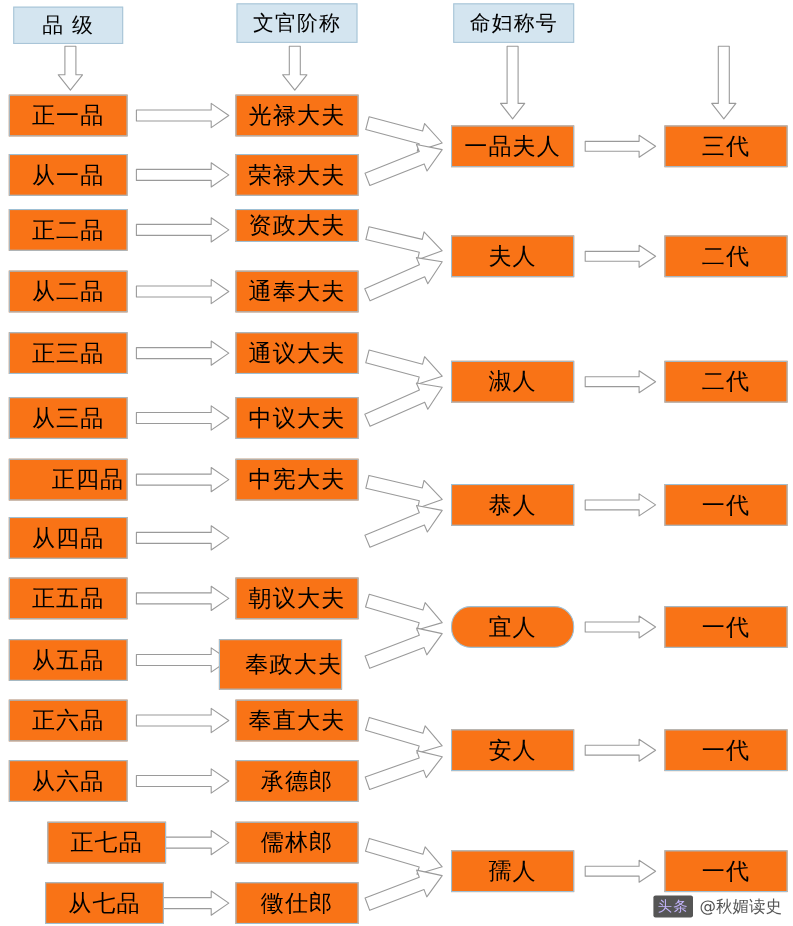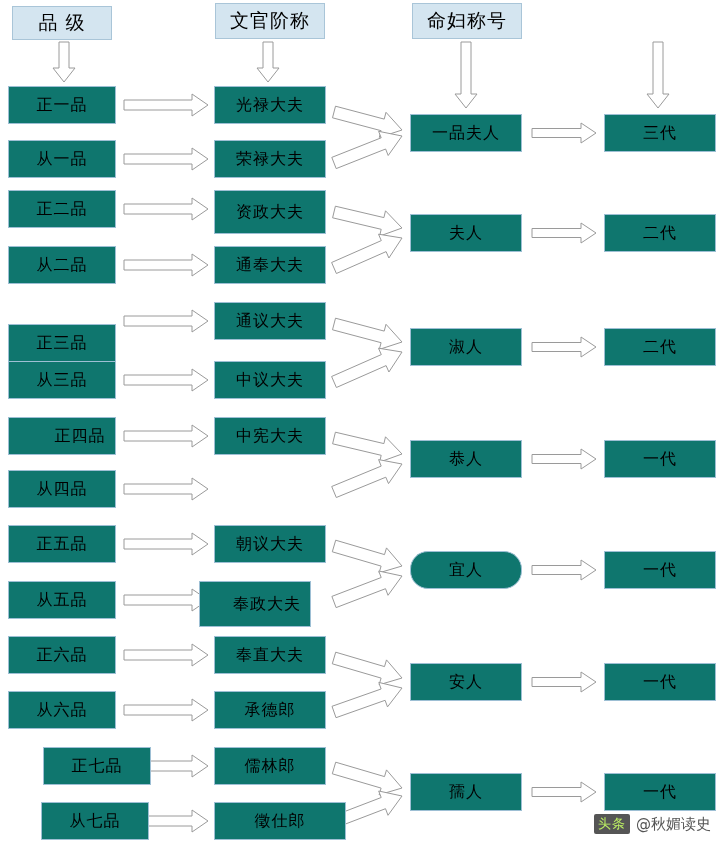--- a/index.html
+++ b/index.html
@@ -17,26 +17,26 @@
   #diagram {
     position: absolute;
     left: 0; top: 0;
     width: 721px;
     height: 842px;
   }
   .box {
     position: absolute;
     box-sizing: border-box;
     border: 1px solid #9dbfd4;
-    background: #0f766e;
+    background: #f97316;
     color: #000000;
     display: flex;
     align-items: center;
     justify-content: center;
-    font-size: 16px;
+    font-size: 21px;
     letter-spacing: 1px;
     white-space: nowrap;
   }
   .box.header {
     background: #d4e5f0;
     border: 1px solid #a9c5d8;
     font-size: 19px;
   }
   .arrow-svg {
     position: absolute;
@@ -49,21 +49,21 @@
     display: flex;
     align-items: center;
     gap: 6px;
     color: #555;
     font-size: 15px;
     white-space: nowrap;
   }
   .wm-logo {
     display: inline-block;
     background: #555;
-    color: #bef264;
+    color: #c4b5fd;
     font-size: 13px;
     padding: 1px 4px;
     border-radius: 2px;
     letter-spacing: 1px;
   }
 </style>
 </head>
 <body>
 
 <div id="diagram">
@@ -108,43 +108,43 @@
       <polygon points="532.0,677.5 581.0,677.5 581.0,672.0 596.0,682.0 581.0,692.0 581.0,686.5 532.0,686.5" fill="#ffffff" stroke="#9a9a9a" stroke-width="1" stroke-linejoin="round"></polygon>
       <polygon points="532.0,787.5 581.0,787.5 581.0,782.0 596.0,792.0 581.0,802.0 581.0,796.5 532.0,796.5" fill="#ffffff" stroke="#9a9a9a" stroke-width="1" stroke-linejoin="round"></polygon>
     </svg>
 <div class="box header" style="left: 12px; top: 6px; width: 100px; height: 34px;">品  级</div>
     <div class="box header" style="left: 215px; top: 3px; width: 110px; height: 36px;">文官阶称</div>
     <div class="box header" style="left: 412px; top: 3px; width: 110px; height: 36px;">命妇称号</div>
     <div class="box" style="left: 8px; top: 86px; width: 108px; height: 38px;">正一品</div>
     <div class="box" style="left: 8px; top: 140px; width: 108px; height: 38px;">从一品</div>
     <div class="box" style="left: 8px; top: 190px; width: 108px; height: 38px;">正二品</div>
     <div class="box" style="left: 8px; top: 246px; width: 108px; height: 38px;">从二品</div>
-    <div class="box" style="left: 8px; top: 302px; width: 108px; height: 38px; margin-top: 22px;">正三品</div>
+    <div class="box" style="left: 8px; top: 302px; width: 108px; height: 38px;">正三品</div>
     <div class="box" style="left: 8px; top: 361px; width: 108px; height: 38px;">从三品</div>
     <div class="box" style="left: 8px; top: 417px; width: 108px; height: 38px; padding-left: 36px;">正四品</div>
     <div class="box" style="left: 8px; top: 470px; width: 108px; height: 38px;">从四品</div>
     <div class="box" style="left: 8px; top: 525px; width: 108px; height: 38px;">正五品</div>
     <div class="box" style="left: 8px; top: 581px; width: 108px; height: 38px;">从五品</div>
     <div class="box" style="left: 8px; top: 636px; width: 108px; height: 38px;">正六品</div>
     <div class="box" style="left: 8px; top: 691px; width: 108px; height: 38px;">从六品</div>
     <div class="box" style="left: 8px; top: 747px; width: 108px; height: 38px; margin-left: 35px;">正七品</div>
     <div class="box" style="left: 8px; top: 802px; width: 108px; height: 38px; margin-left: 33px;">从七品</div>
     <div class="box" style="left: 214px; top: 86px; width: 112px; height: 38px;">光禄大夫</div>
     <div class="box" style="left: 214px; top: 140px; width: 112px; height: 38px;">荣禄大夫</div>
-    <div class="box" style="left: 214px; top: 190px; width: 112px; height: 44px;">资政大夫</div>
+    <div class="box" style="left: 214px; top: 190px; width: 112px; height: 30px;">资政大夫</div>
     <div class="box" style="left: 214px; top: 246px; width: 112px; height: 38px;">通奉大夫</div>
     <div class="box" style="left: 214px; top: 302px; width: 112px; height: 38px;">通议大夫</div>
     <div class="box" style="left: 214px; top: 361px; width: 112px; height: 38px;">中议大夫</div>
     <div class="box" style="left: 214px; top: 417px; width: 112px; height: 38px;">中宪大夫</div>
     <div class="box" style="left: 214px; top: 525px; width: 112px; height: 38px;">朝议大夫</div>
     <div class="box" style="left: 199px; top: 581px; width: 112px; height: 46px; padding-left: 24px;">奉政大夫</div>
     <div class="box" style="left: 214px; top: 636px; width: 112px; height: 38px;">奉直大夫</div>
     <div class="box" style="left: 214px; top: 691px; width: 112px; height: 38px;">承德郎</div>
     <div class="box" style="left: 214px; top: 747px; width: 112px; height: 38px;">儒林郎</div>
-    <div class="box" style="left: 214px; top: 802px; width: 132px; height: 38px;">徵仕郎</div>
+    <div class="box" style="left: 214px; top: 802px; width: 112px; height: 38px;">徵仕郎</div>
     <div class="box" style="left: 410px; top: 114px; width: 112px; height: 38px;">一品夫人</div>
     <div class="box" style="left: 410px; top: 214px; width: 112px; height: 38px;">夫人</div>
     <div class="box" style="left: 410px; top: 328px; width: 112px; height: 38px;">淑人</div>
     <div class="box" style="left: 410px; top: 440px; width: 112px; height: 38px;">恭人</div>
     <div class="box" style="left: 410px; top: 551px; width: 112px; height: 38px; border-radius: 18px;">宜人</div>
     <div class="box" style="left: 410px; top: 663px; width: 112px; height: 38px;">安人</div>
     <div class="box" style="left: 410px; top: 773px; width: 112px; height: 38px;">孺人</div>
     <div class="box" style="left: 604px; top: 114px; width: 112px; height: 38px;">三代</div>
     <div class="box" style="left: 604px; top: 214px; width: 112px; height: 38px;">二代</div>
     <div class="box" style="left: 604px; top: 328px; width: 112px; height: 38px;">二代</div>

